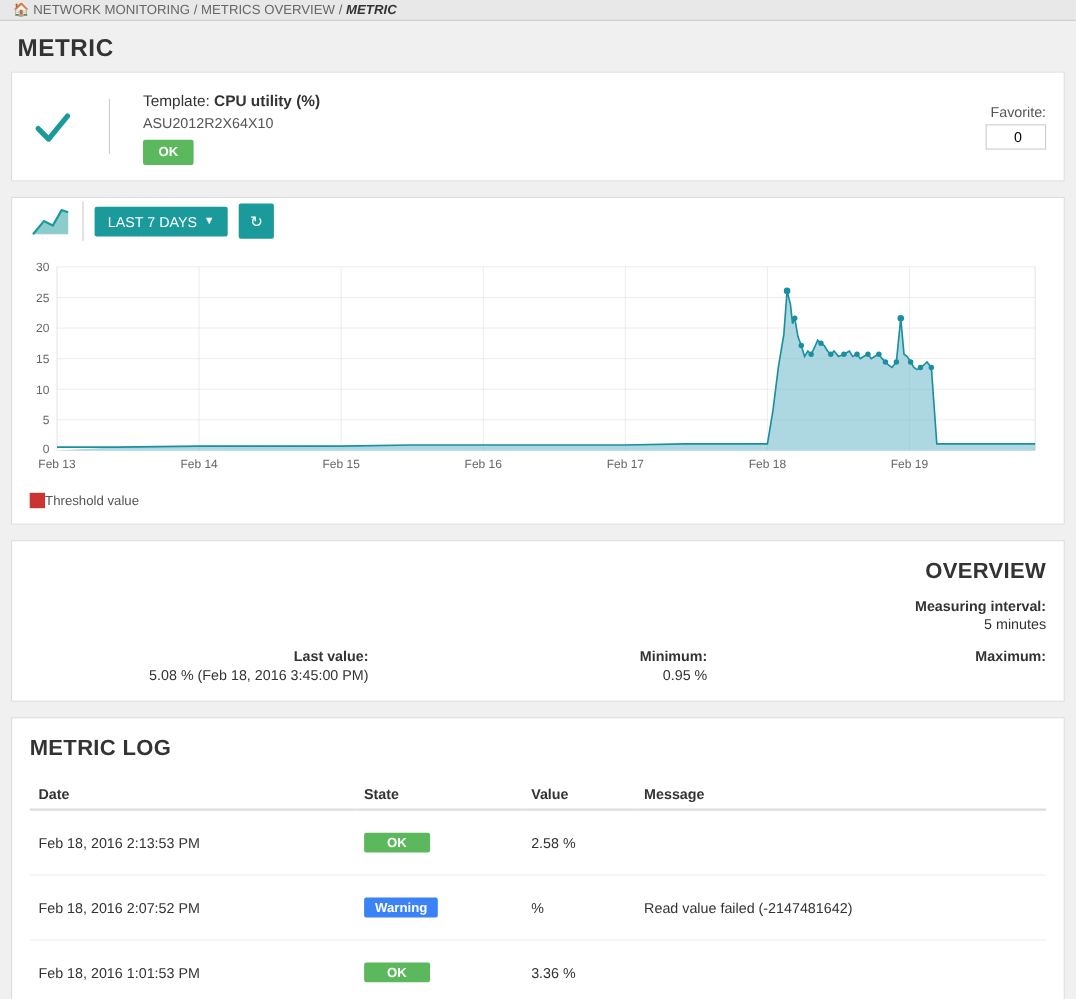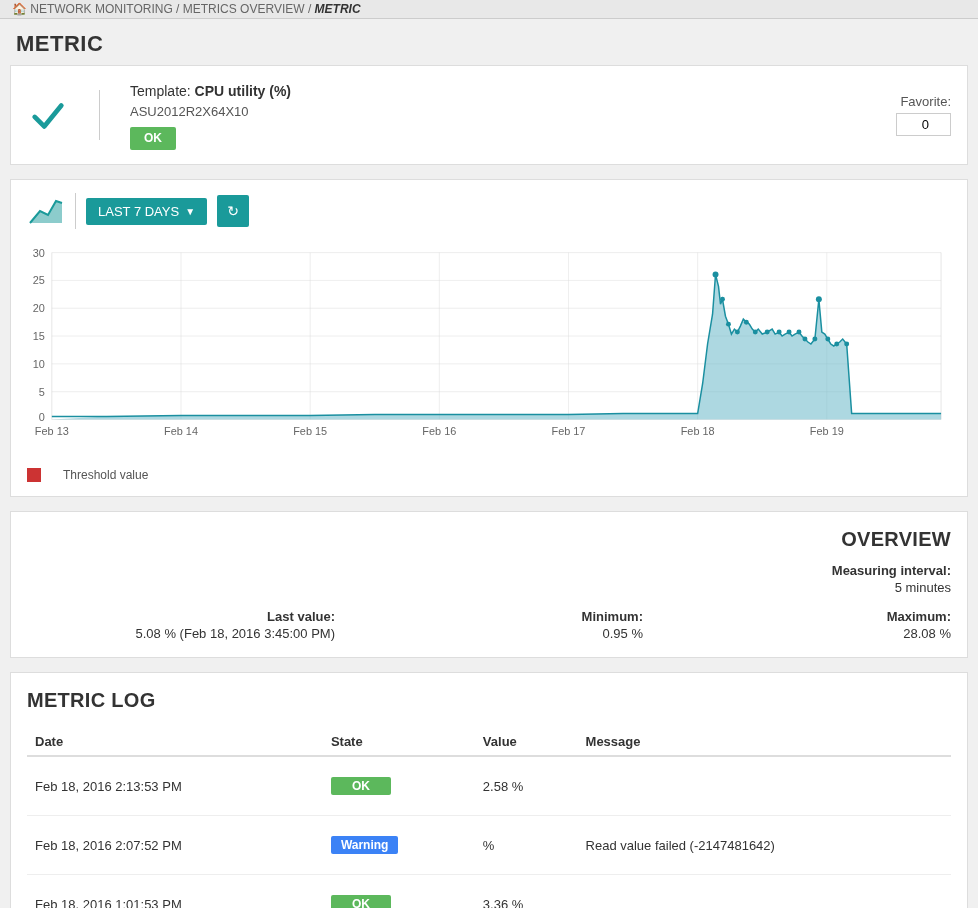--- a/index.html
+++ b/index.html
@@ -71,21 +71,21 @@
     .favorite-label { font-size: 13px; color: #555; margin-bottom: 4px; }
     .favorite-input {
       width: 55px;
       border: 1px solid #ccc;
       padding: 3px 6px;
       font-size: 13px;
       text-align: right;
     }
 
     
-    .chart-card { padding: 12px 16px 14px; }
+    .chart-card { padding: 2px 16px 14px; }
     .chart-toolbar {
       display: flex;
       align-items: center;
       gap: 10px;
       margin-bottom: 14px;
     }
     .chart-icon {
       width: 38px;
       height: 38px;
       display: flex;
@@ -121,22 +121,22 @@
       display: flex;
       align-items: center;
       justify-content: center;
     }
 
     
     .chart-container { position: relative; }
     .threshold-legend {
       display: flex;
       align-items: center;
-      gap: 22px;
-      margin-top: 21px;
+      gap: 0;
+      margin-top: 11px;
       font-size: 12px;
       color: #555;
     }
     .threshold-box {
       width: 14px;
       height: 14px;
       background: #cc3333;
     }
 
     
@@ -344,21 +344,20 @@
     <div class="stat-item">
       <div class="stat-label">Last value:</div>
       <div class="stat-value">5.08 % (Feb 18, 2016 3:45:00 PM)</div>
     </div>
     <div class="stat-item">
       <div class="stat-label">Minimum:</div>
       <div class="stat-value">0.95 %</div>
     </div>
     <div class="stat-item">
       <div class="stat-label">Maximum:</div>
-      <div class="stat-value">28.08 %</div>
     </div>
   </div>
 </div>
 
 <div class="card log-card">
   <div class="section-title">METRIC LOG</div>
   <table class="log-table">
     <thead>
       <tr>
         <th>Date</th>

